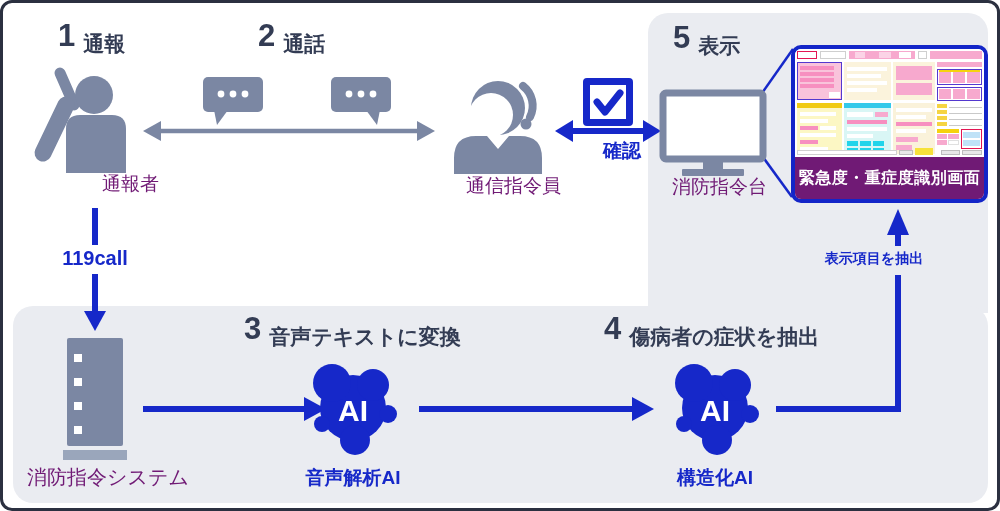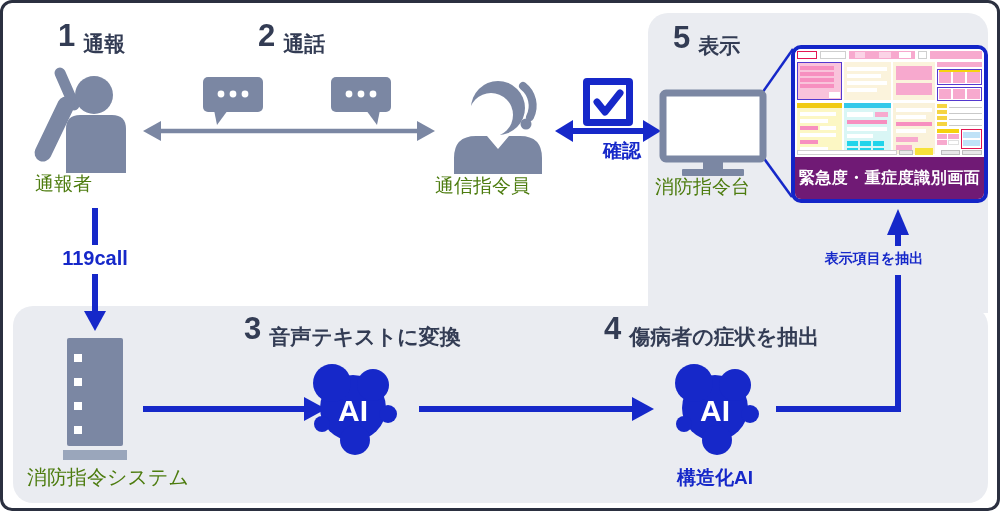--- a/index.html
+++ b/index.html
@@ -7,21 +7,21 @@
     position:relative;width:1000px;height:511px;box-sizing:border-box;
     background:#ffffff;border:3px solid #2b3040;border-radius:12px;overflow:hidden;
     font-family:"Liberation Sans","DejaVu Sans",sans-serif;
   }
   .panel{position:absolute;background:#eaecf1;}
   .panel-tr{left:645px;top:10px;width:340px;height:300px;border-radius:20px 20px 0 0;}
   .panel-bottom{left:10px;top:303px;width:975px;height:197px;border-radius:20px;}
   .step-title{position:absolute;display:flex;align-items:center;color:#333c54;white-space:nowrap;}
   .step-num{font-size:31px;font-weight:bold;line-height:1;}
   .step-txt{font-size:21px;font-weight:bold;margin-left:8px;line-height:1;margin-top:16px;}
-  .icon-label{position:absolute;color:#4d7c0f;font-size:19px;text-align:left;white-space:nowrap;}
+  .icon-label{position:absolute;color:#701a75;font-size:19px;text-align:right;white-space:nowrap;}
   .blue-note{position:absolute;color:#1628c9;font-weight:bold;text-align:center;white-space:nowrap;}
   .abs{position:absolute;}
   .overlay{position:absolute;left:0;top:0;pointer-events:none;}
   .checkbox{
     position:absolute;left:580px;top:75px;width:50px;height:48px;box-sizing:border-box;
     background:#fff;border:7px solid #1628c9;border-radius:4px;
     display:flex;align-items:center;justify-content:center;
   }
   .shot-frame{
     position:absolute;left:788px;top:42px;width:197px;height:158px;box-sizing:border-box;
@@ -258,20 +258,21 @@
     <g fill="#1628c9">
       <circle cx="50" cy="53" r="33"></circle>
         <circle cx="29" cy="28" r="19"></circle>
         <circle cx="70" cy="30" r="16"></circle>
       <circle cx="52" cy="85" r="15"></circle>
         <circle cx="85" cy="59" r="9"></circle>
         <circle cx="19" cy="69" r="8"></circle>
     </g>
     <text x="50" y="66" text-anchor="middle" font-size="30" font-weight="bold" fill="#ffffff">AI</text>
   </svg>
+  <div class="blue-note" style="left:297px;top:462px;width:106px;font-size:19px;">音声解析AI</div>
 
   <svg class="abs" style="left:662px;top:352px;" width="100" height="106" viewBox="0 0 100 106">
     <g fill="#1628c9">
       <circle cx="50" cy="53" r="33"></circle>
         <circle cx="29" cy="28" r="19"></circle>
         <circle cx="70" cy="30" r="16"></circle>
       <circle cx="52" cy="85" r="15"></circle>
         <circle cx="85" cy="59" r="9"></circle>
         <circle cx="19" cy="69" r="8"></circle>
     </g>

